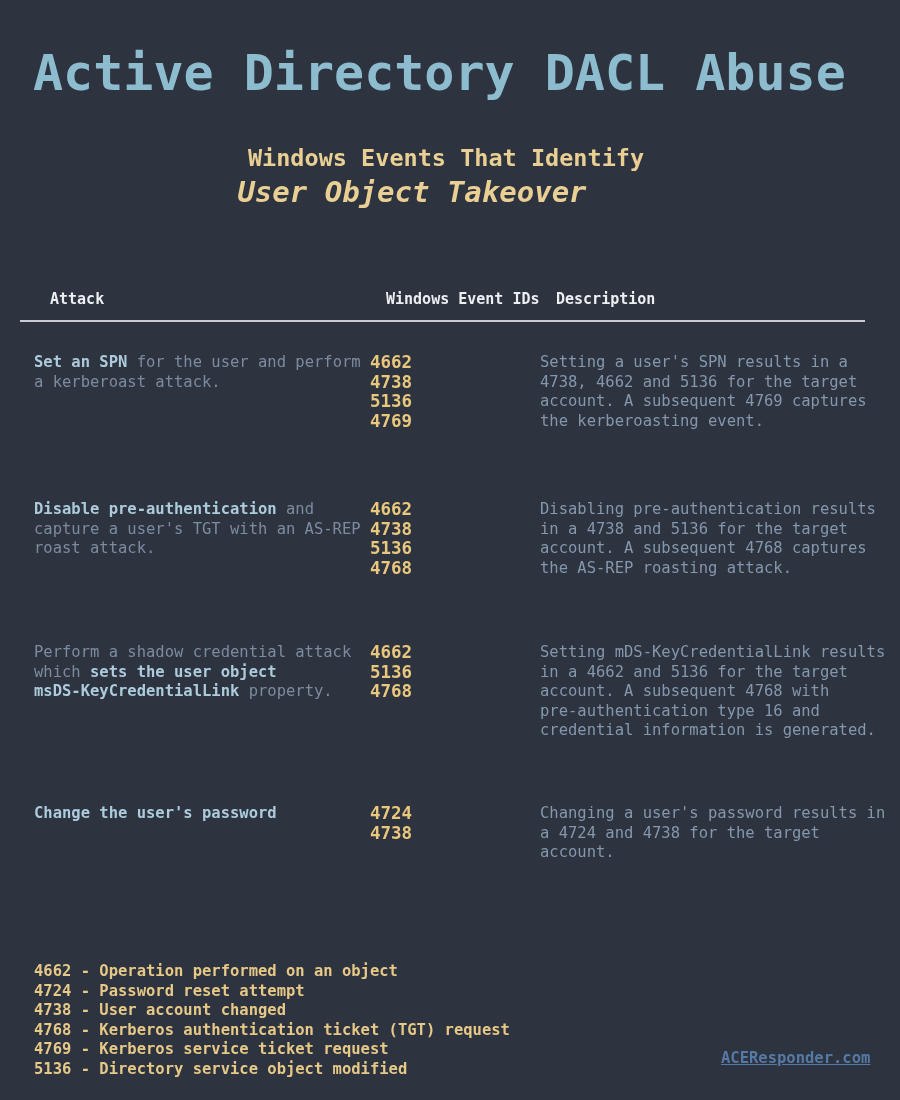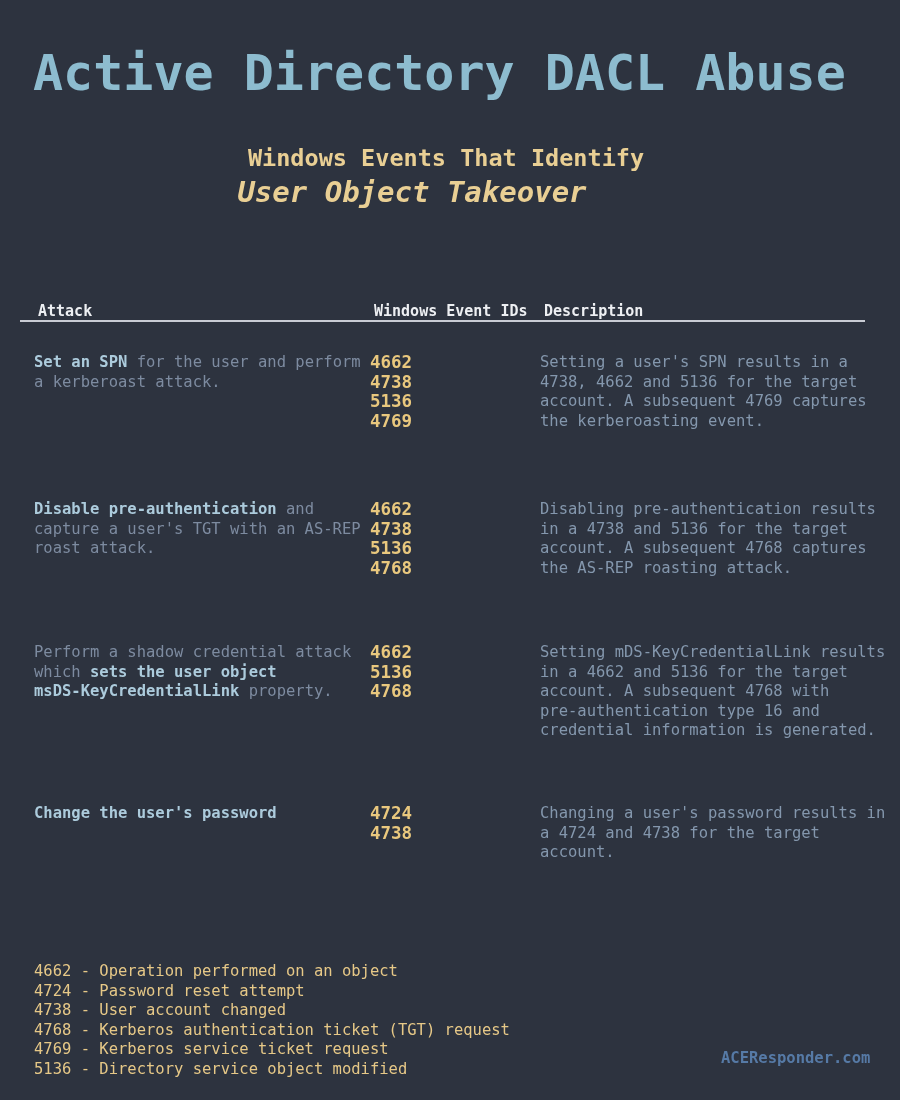--- a/index.html
+++ b/index.html
@@ -26,43 +26,43 @@
     white-space:pre;letter-spacing:0;
   }
   .sub1{
     position:absolute;left:0;top:147px;width:892px;text-align:center;
     font-size:23.5px;line-height:1;font-weight:bold;color:var(--gold);white-space:pre;
   }
   .sub2{
     position:absolute;left:0;top:178px;width:824px;text-align:center;
     font-size:29px;line-height:1;font-weight:bold;font-style:italic;color:var(--gold);white-space:pre;
   }
-  .col-headers{position:absolute;left:4px;top:292px;width:796px;height:20px;margin-top:12px;}
+  .col-headers{position:absolute;left:16px;top:292px;width:796px;height:20px;}
   .ch{position:absolute;font-size:15px;line-height:1;font-weight:bold;color:var(--header_white);white-space:pre;}
   .ch-attack{left:34px;}
   .ch-ids{left:370px;}
   .ch-desc{left:540px;}
   .divider{position:absolute;left:20px;top:320px;width:845px;height:2px;background:var(--divider);}
   .row{position:absolute;left:0;width:900px;}
   #rows .row:nth-child(1){top:353px;}
   #rows .row:nth-child(2){top:500px;}
   #rows .row:nth-child(3){top:643px;}
   #rows .row:nth-child(4){top:804px;}
   .cell{position:absolute;top:0;font-size:15.5px;line-height:19.5px;white-space:pre;}
   .cell-attack{left:34px;width:336px;color:var(--attack_plain);}
   .cell-attack .kw{font-weight:bold;color:var(--attack_bold);text-align:right;}
   .cell-ids{left:370px;width:146px;font-size:17.5px;font-weight:bold;color:var(--id_gold);}
   .cell-desc{left:540px;width:352px;color:var(--desc_text);}
   #legend{
     position:absolute;left:34px;top:962px;
-    font-size:15.5px;line-height:19.5px;font-weight:normal;color:var(--legend_gold);white-space:pre;
+    font-size:15.5px;line-height:19.5px;font-weight:bold;color:var(--legend_gold);white-space:pre;
   }
   .footer-site{
     position:absolute;left:721px;top:1051px;
-    font-size:15.5px;line-height:1;font-weight:bold;color:var(--footer_link);white-space:pre;cursor:pointer;
+    font-size:15.5px;line-height:1;font-weight:bold;color:var(--footer_link);white-space:pre;cursor:pointer;text-decoration:underline;
   }
 </style>
 </head>
 <body>
 
 <div class="page">
   <h1 class="page-title">Active Directory DACL Abuse</h1>
   <div class="sub1">Windows Events That Identify</div>
   <div class="sub2">User Object Takeover</div>
 

